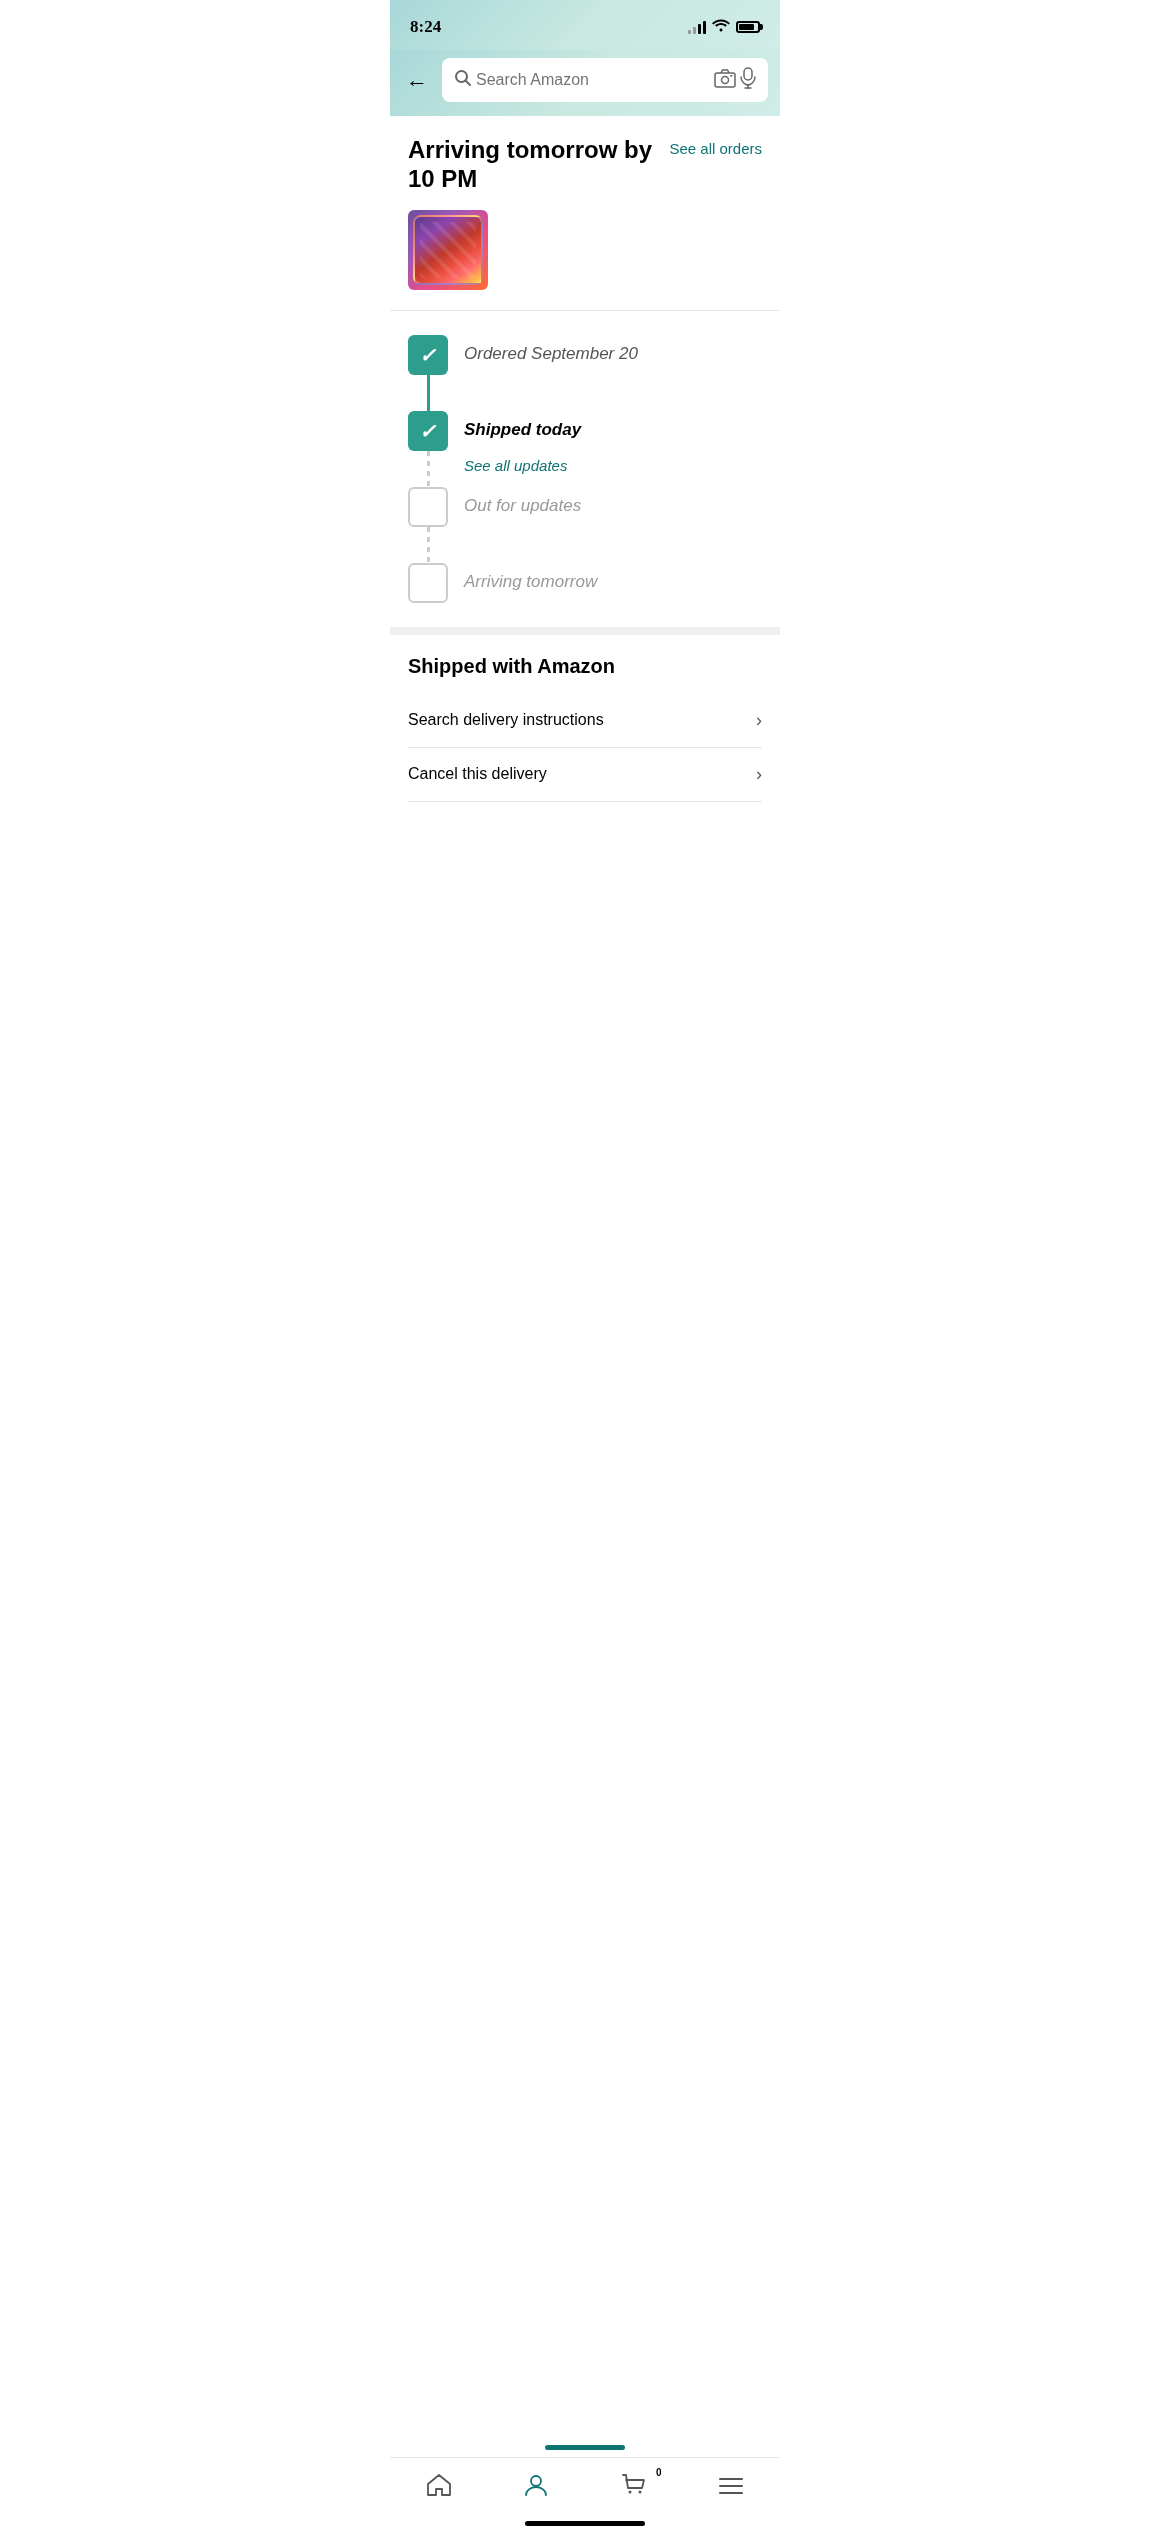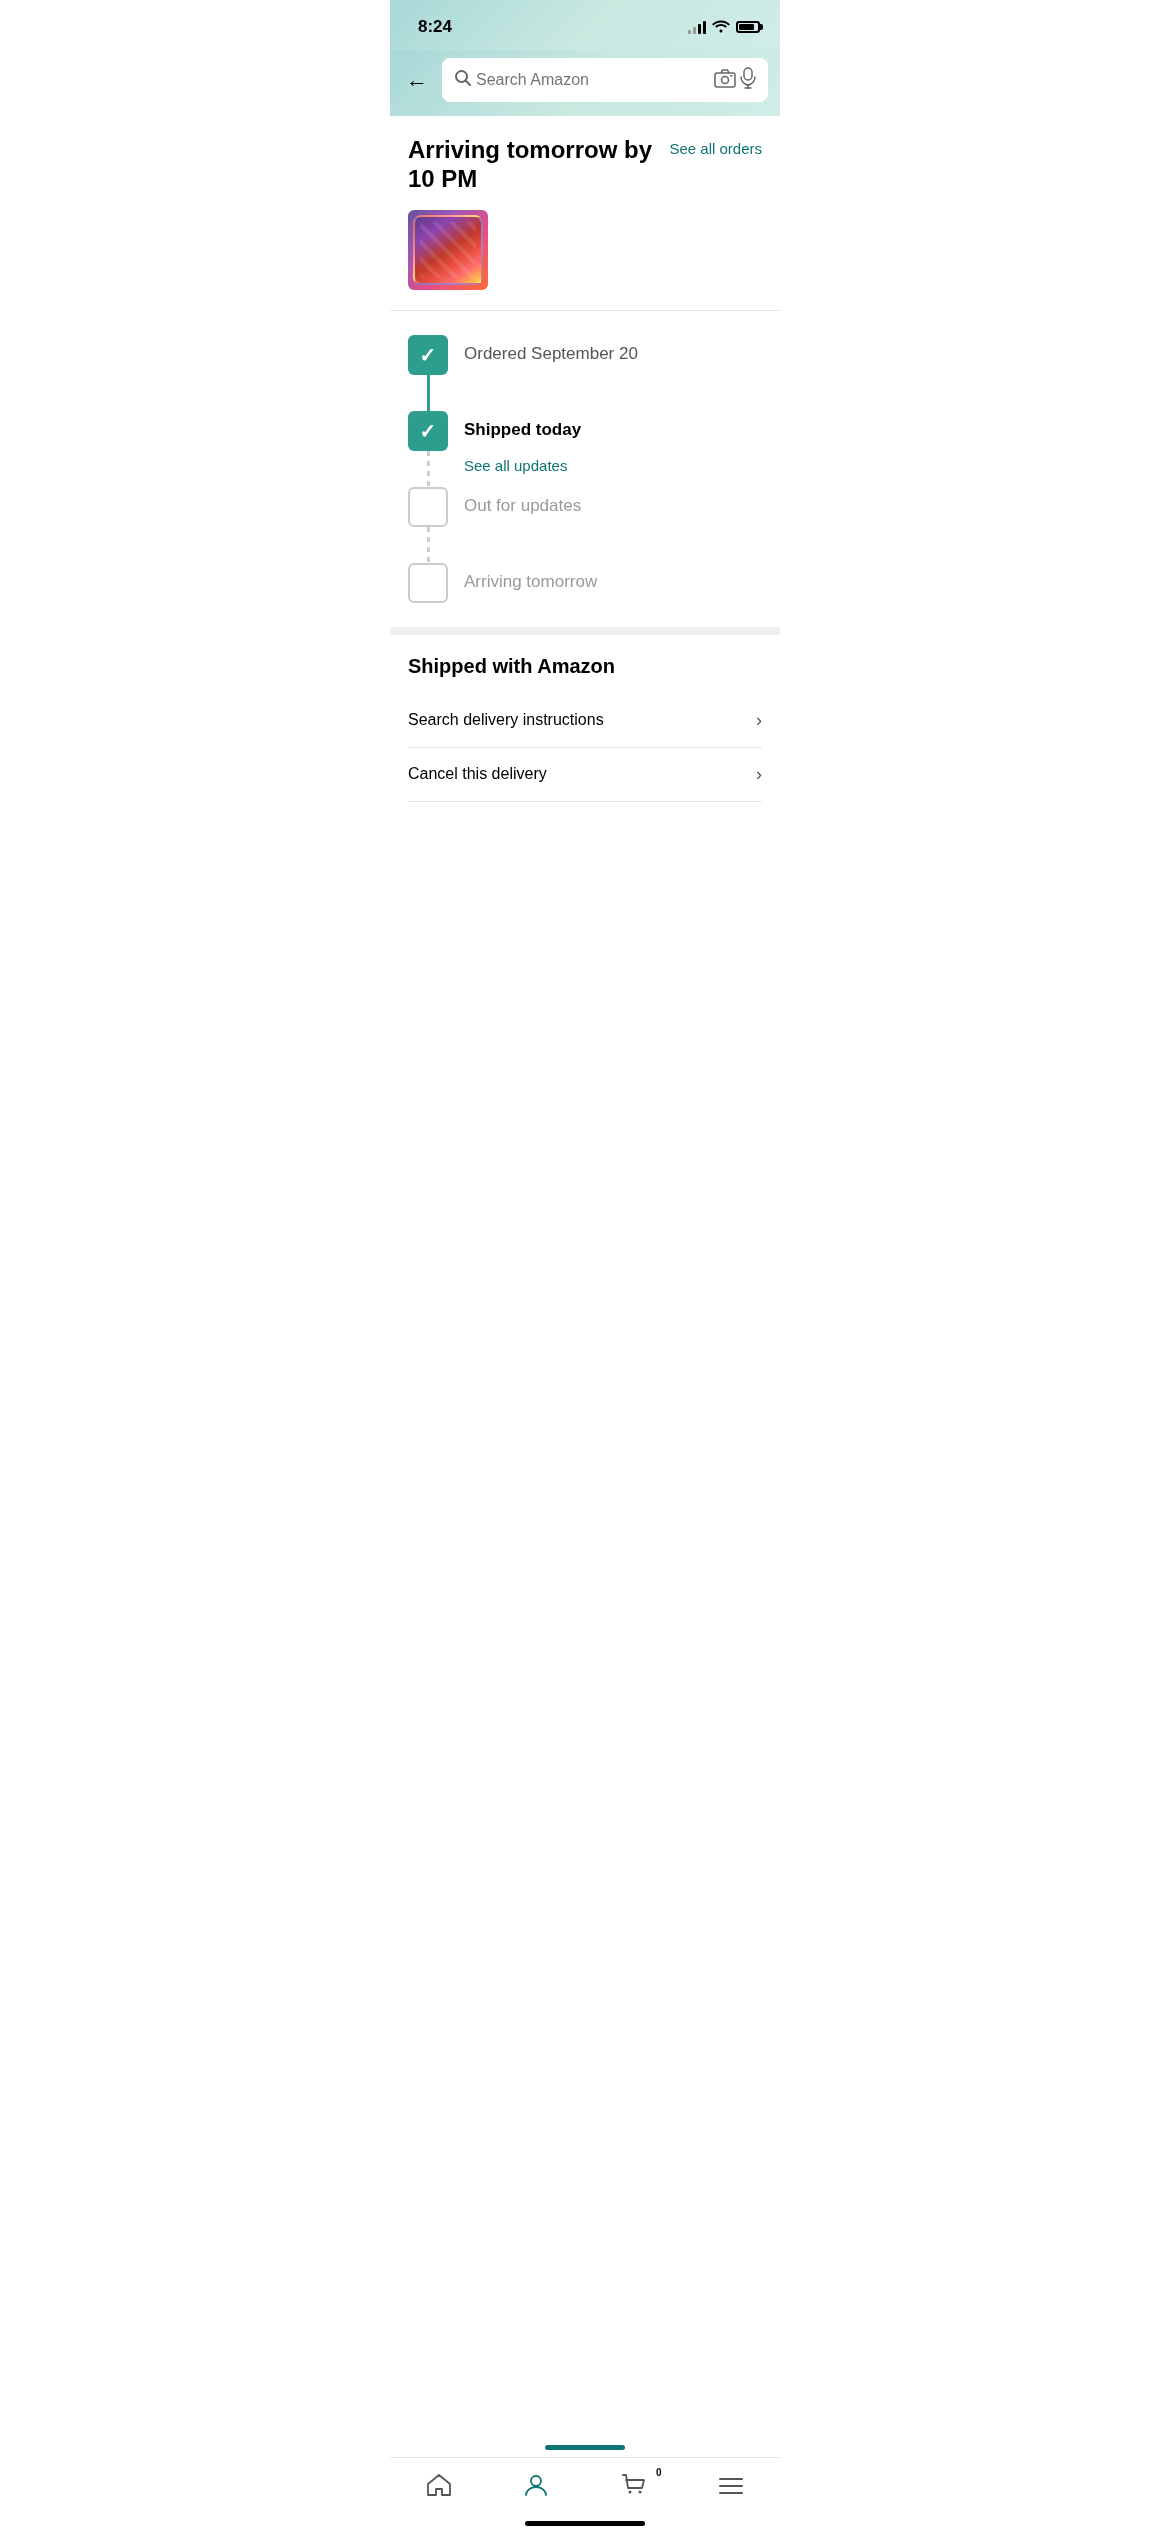--- a/index.html
+++ b/index.html
@@ -14,22 +14,23 @@
       position: relative;
       overflow-x: hidden;
     }
 
     
     .status-bar {
       background: linear-gradient(135deg, #a8d8d8 0%, #c8e8e0 50%, #d0ece8 100%);
       display: flex;
       justify-content: space-between;
       align-items: center;
-      padding: 12px 20px 8px 28px;
+      padding: 12px 20px 8px 20px;
       height: 50px;
+      font-family: Liberation Serif, serif;
     }
 
     .status-time {
       font-size: 17px;
       font-weight: 700;
       color: #000;
     }
 
     .status-icons {
       display: flex;
@@ -274,20 +275,21 @@
     .timeline-subtext {
       color: #0e7373;
       font-size: 15px;
       margin-top: 16px;
       cursor: pointer;
     }
 
     .timeline-wrapper {
       display: flex;
       flex-direction: column;
+      font-style: italic;
     }
 
     .timeline-row {
       display: flex;
       align-items: stretch;
       gap: 16px;
     }
 
     .timeline-connector-col {
       display: flex;

